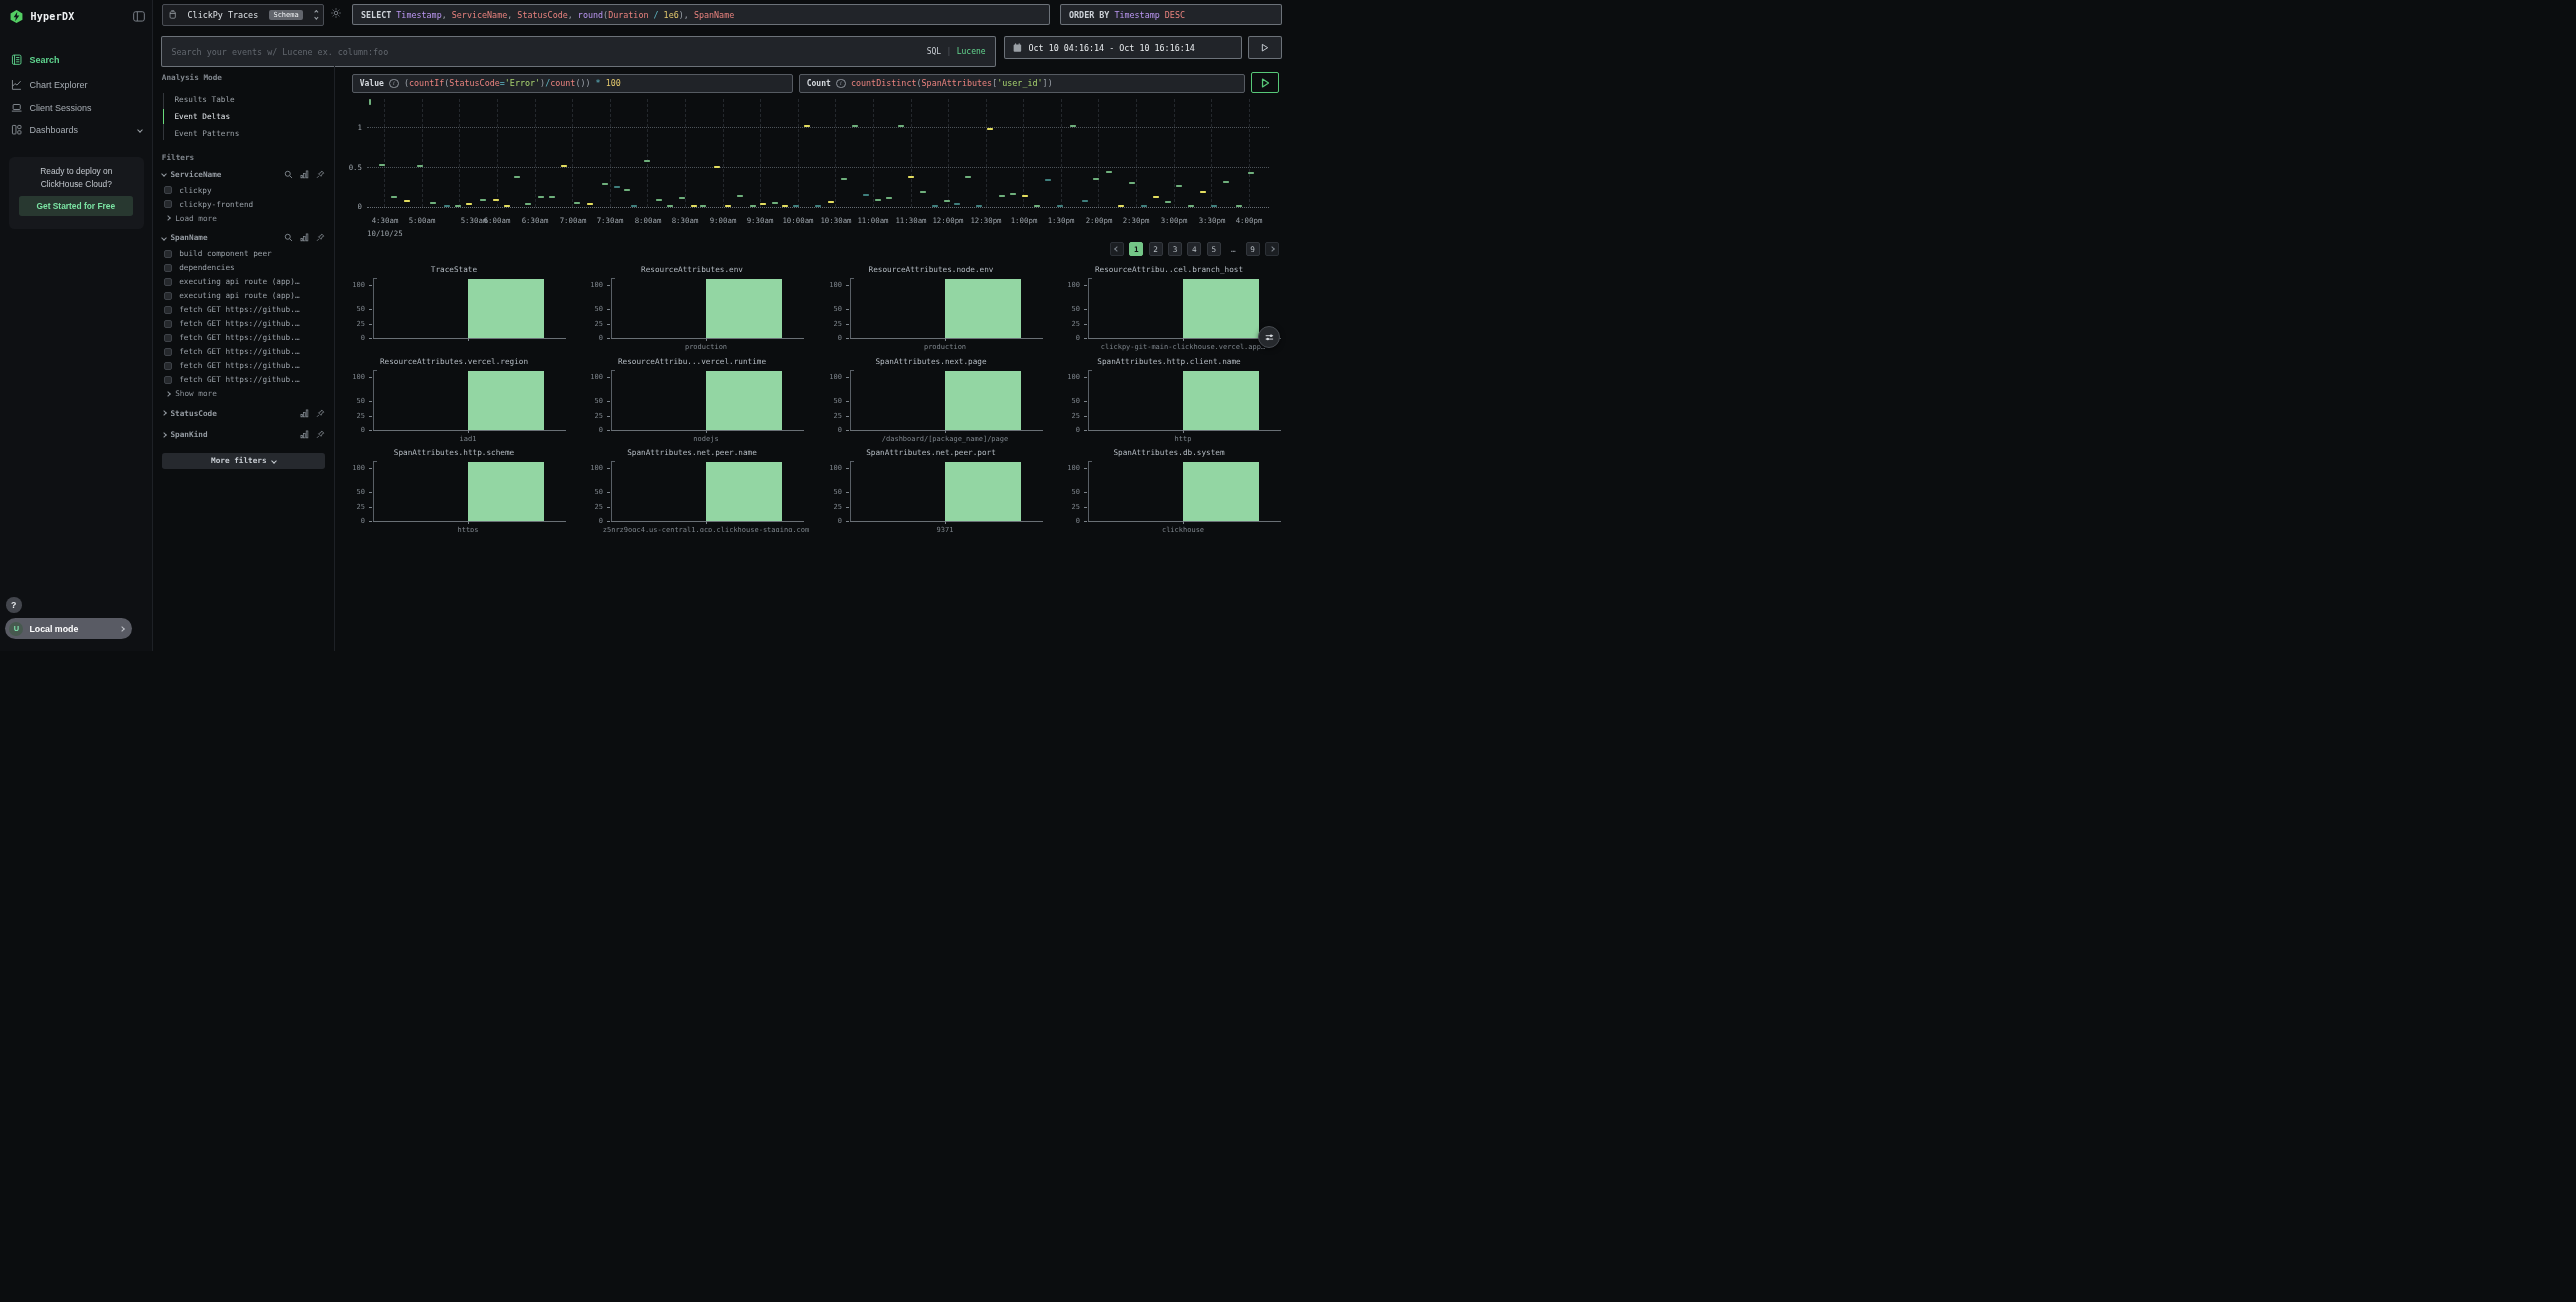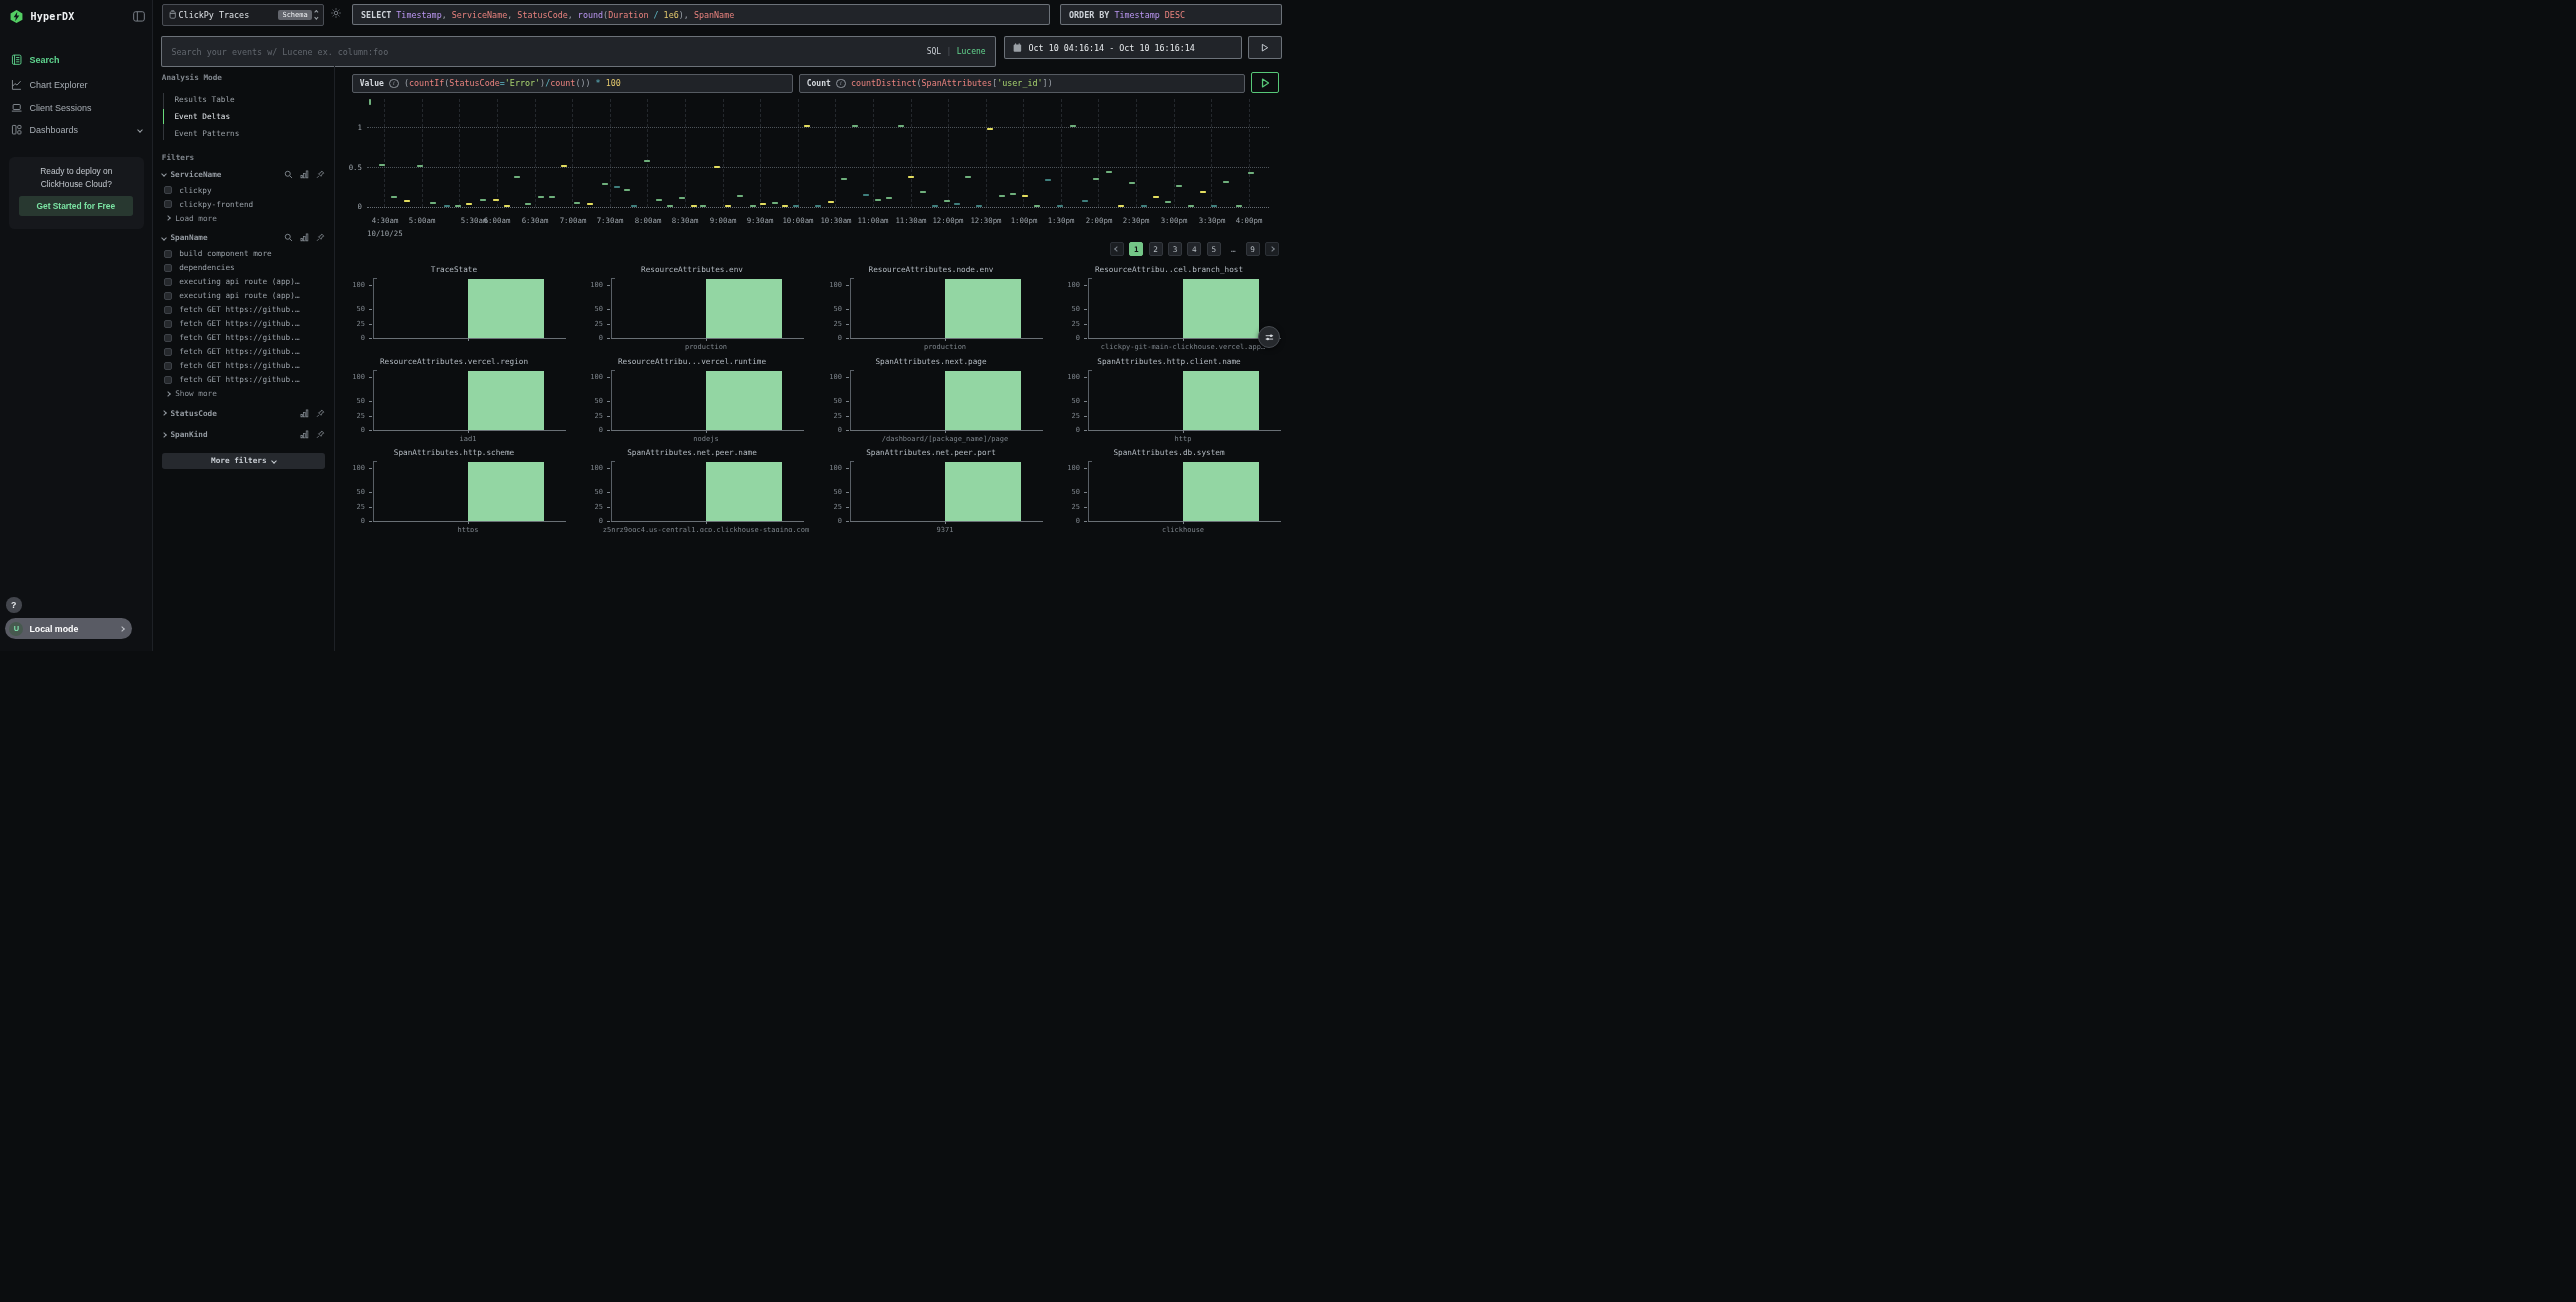--- a/index.html
+++ b/index.html
@@ -34,21 +34,21 @@
             color:#e9ecef;font-family:"Liberation Sans",sans-serif;font-weight:bold;font-size:8.8px;
             display:flex;align-items:center;justify-content:center;cursor:pointer}
   .local-pill{position:absolute;left:5.4px;top:618px;width:127px;height:21px;border-radius:10.8px;background:#595b64;
               display:flex;align-items:center;padding:0 8px 0 4px;gap:6px;cursor:pointer}
   .local-avatar{width:14px;height:14px;border-radius:50%;background:#47594f;color:#7fe3ae;font-size:7.4px;font-weight:bold;
                 display:flex;align-items:center;justify-content:center;font-family:"Liberation Sans",sans-serif}
   .local-label{flex:1;color:#ffffff;font-weight:bold;font-size:8.8px;font-family:"Liberation Sans",sans-serif}
 
   
   #topbar{position:absolute;left:153px;top:0;width:1135px;height:65px}
-  .src-box{left:8.8px;top:4px;width:162px;height:22px;padding:0 5.4px;gap:1px;background:#1b1d21;border-color:#4a4e55}
+  .src-box{left:8.8px;top:4px;width:162px;height:22px;padding:0 5.4px;gap:10px;background:#1b1d21;border-color:#4a4e55}
   .src-name{flex:1;color:#dee2e6;font-size:8.4px}
   .badge{background:#62656c;color:#f1f3f5;font-size:7px;border-radius:2px;padding:1.3px 4.7px}
   .updown{display:flex;flex-direction:column;gap:2px;color:#9aa0a6;margin-left:1.3px}
   .gear{position:absolute;left:177px;top:6.7px;cursor:pointer}
   .editor{padding:0 8px;font-size:8.4px;white-space:pre;overflow:hidden}
   .sql-box{left:199px;top:4px;width:698px;height:21px}
   .order-box{left:907px;top:4px;width:222px;height:21px}
   .search-box{left:8px;top:36px;width:835px;height:31px;padding:0 9.4px}
   .search-box input{flex:1;background:transparent;border:none;outline:none;color:#d7dbe0;
        font-family:"DejaVu Sans Mono",monospace;font-size:8.4px}
@@ -340,21 +340,21 @@
               <span class="ic">
                 <svg width="8.8" height="8.8" viewBox="0 0 14 14" fill="none" stroke="currentColor" stroke-width="1.2" stroke-linejoin="round">
                   <path d="M9 1.5 L12.5 5 L10 6 L8 10 L4 6 L8 4 Z"></path>
                   <line x1="4.6" y1="9.4" x2="1.5" y2="12.5"></line>
                 </svg>
               </span>
             </span>
           </div>
           <div class="f-item">
             <span class="f-check"></span>
-            <span>build component more</span>
+            <span>build component peer</span>
           </div>
           <div class="f-item">
             <span class="f-check"></span>
             <span>dependencies</span>
           </div>
           <div class="f-item">
             <span class="f-check"></span>
             <span>executing api route (app)…</span>
           </div>
           <div class="f-item">

